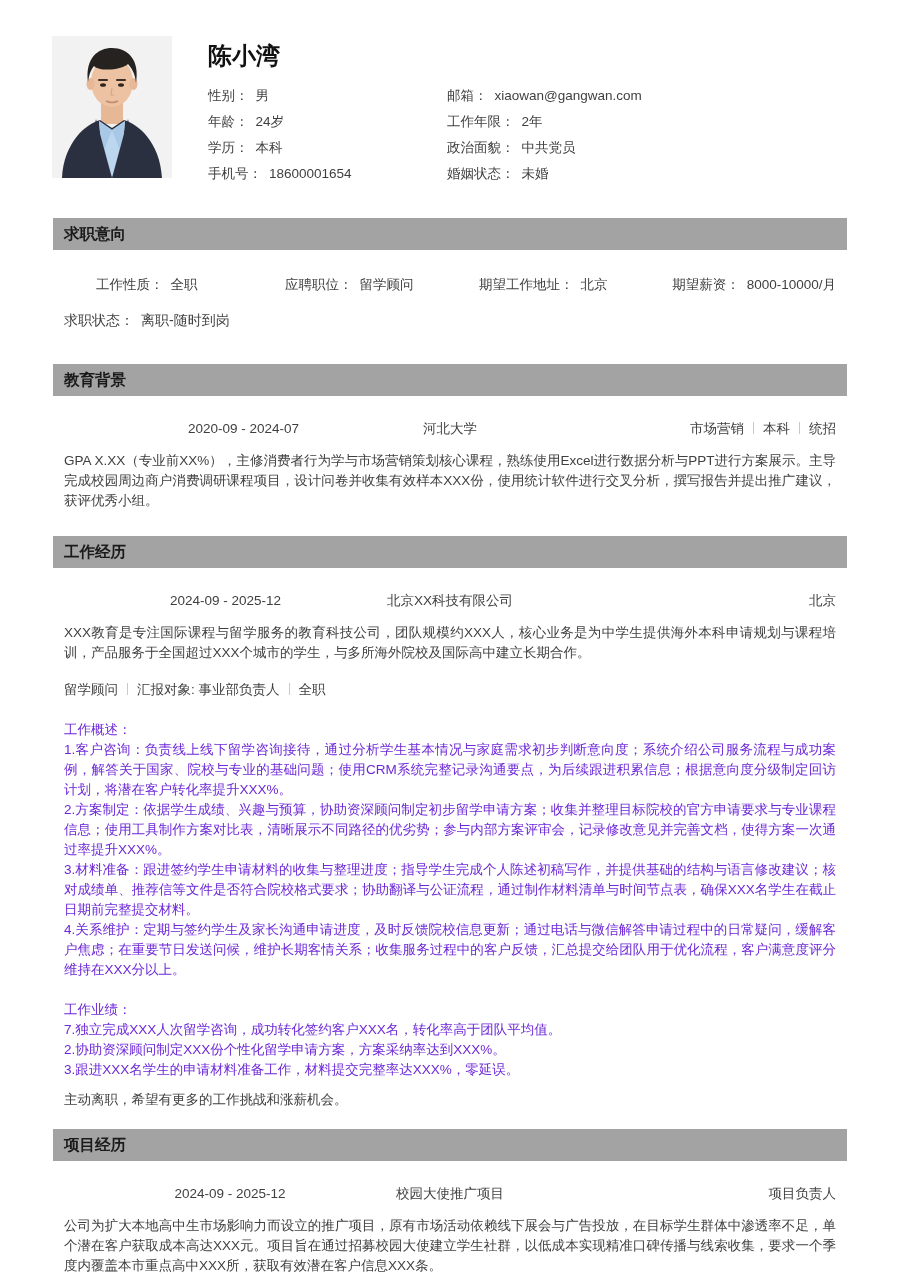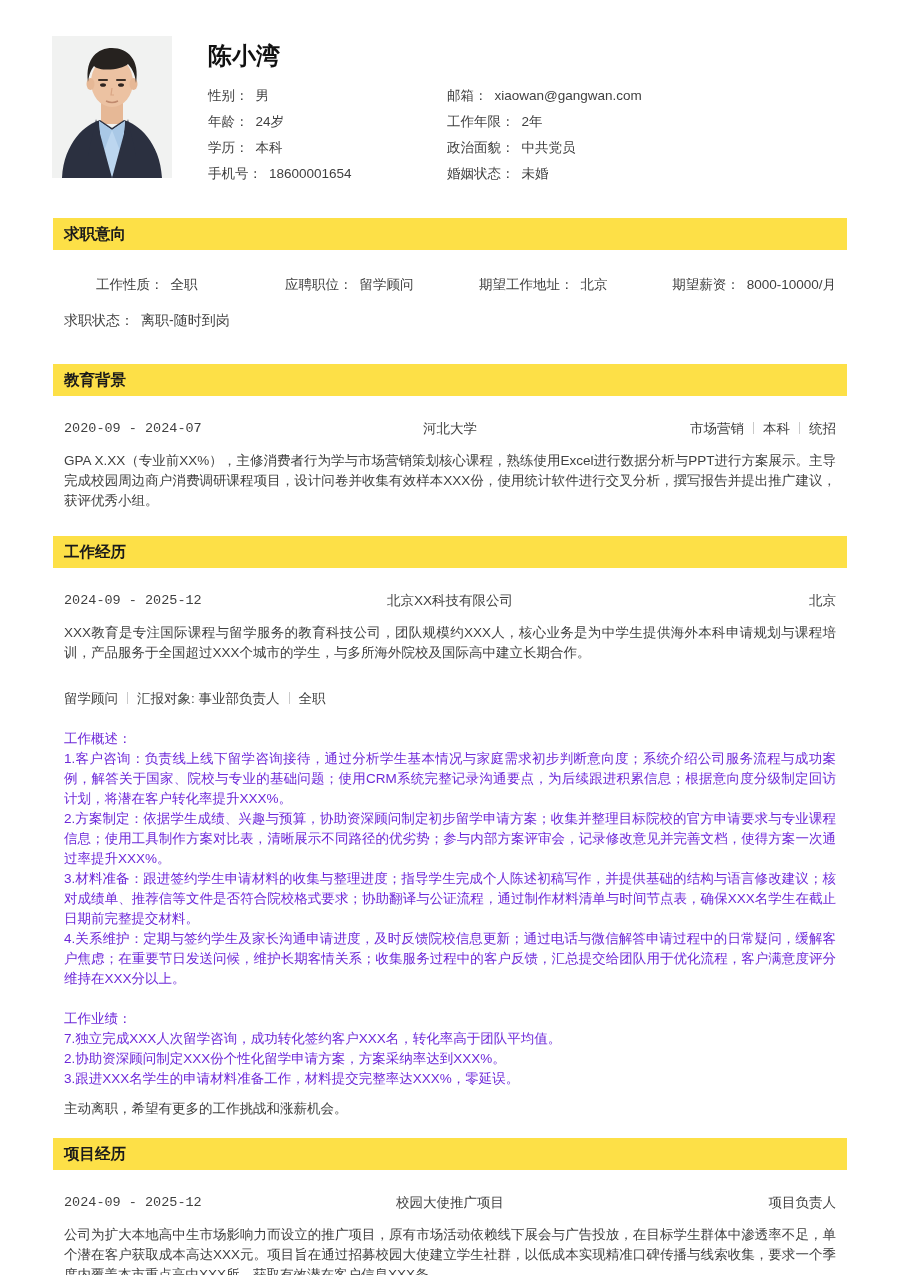--- a/index.html
+++ b/index.html
@@ -21,52 +21,52 @@
   .header-info { margin-left:36px; flex:1; }
   .person-name { font-size:24px; font-weight:bold; color:#111; line-height:28px; margin:6px 0 13px; }
   .info-cols { display:flex; }
   .info-col-left { width:239px; flex:0 0 239px; }
   .info-col-right { flex:1; }
   .info-row { font-size:13.5px; line-height:26px; color:#3f3f3f; white-space:nowrap; }
   .info-row .val { margin-left:7px; }
 
   
   .section { margin:0 53px; }
-  .sec-bar { height:32px; background:#fde047; display:flex; align-items:center; padding:0 11px; }
+  .sec-bar { height:32px; background:#a3a3a3; display:flex; align-items:center; padding:0 11px; }
   .sec-title { font-size:15.5px; font-weight:bold; color:#1a1a1a; }
   .sec-body { padding:0 11px; }
 
   .m-top-31 { margin-top:31px; }
   .m-top-35 { margin-top:35px; }
   .m-top-25 { margin-top:25px; }
   .m-top-19 { margin-top:19px; }
 
   .intent-row1 { display:flex; margin-top:26px; font-size:13.5px; line-height:17px;margin-left:32px; }
   .intent-item { white-space:nowrap; }
   .intent-item .val { margin-left:7px; }
   .intent-w1 { width:189px; flex:0 0 189px; }
   .intent-w2 { width:194px; flex:0 0 194px; }
   .intent-last { margin-left:auto; }
   .intent-row2 { margin-top:19px; font-size:14px; line-height:17px; }
   .intent-row2 .val { margin-left:7px; }
 
   .meta-row { display:grid; grid-template-columns:1fr auto 1fr; align-items:center;
               margin-top:24px; font-size:13.5px; line-height:17px; color:#3f3f3f; }
-  .meta-left { text-align:left;font-family:Liberation Mono, monospace; }
+  .meta-left { text-align:center; }
   .meta-center { text-align:center; }
   .meta-right { text-align:right; }
 
   .vdiv { display:inline-block; width:1px; height:12px; background:#c9c9c9;
           margin:0 9px; vertical-align:-1px; }
 
   .para { margin-top:14px; font-size:13.5px; line-height:20px; color:#404040;
           text-align:justify; }
   .line-block { font-size:13.5px; line-height:20px; color:#6d28d9; text-align:justify; }
 
-  .position-row { margin-top:26px; font-size:13.5px; line-height:20px; color:#3f3f3f; }
+  .position-row { margin-top:17px; font-size:13.5px; line-height:20px; color:#3f3f3f; }
   .work-overview { margin-top:20px; }
   .work-achievements { margin-top:20px; }
   .leaving-note { margin-top:10px; font-size:13.5px; line-height:20px; color:#404040; }
 </style>
 </head>
 <body>
 
 <div class="page">
 
   <header class="resume-header">

